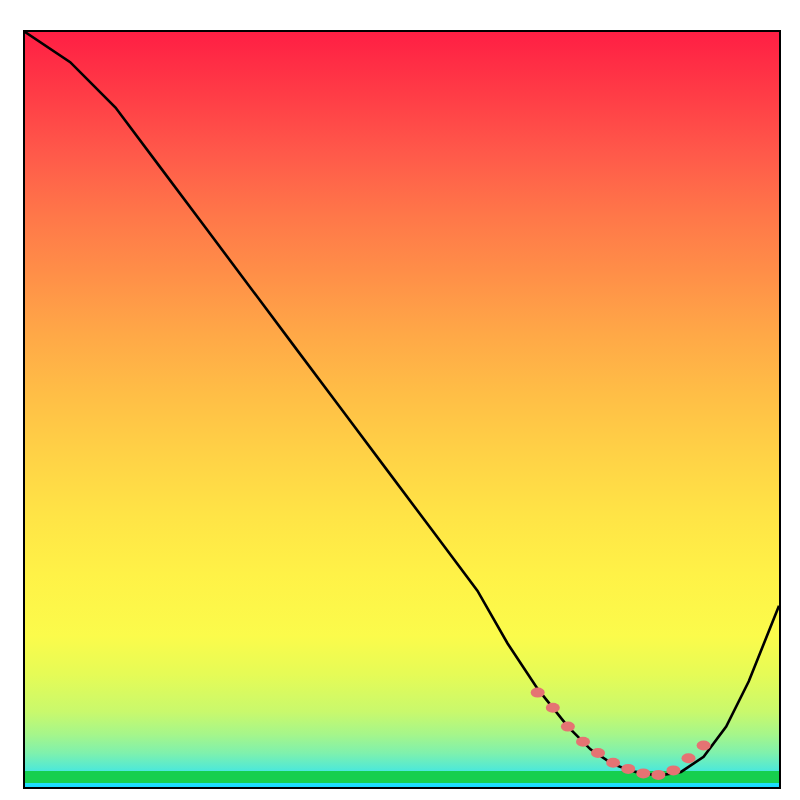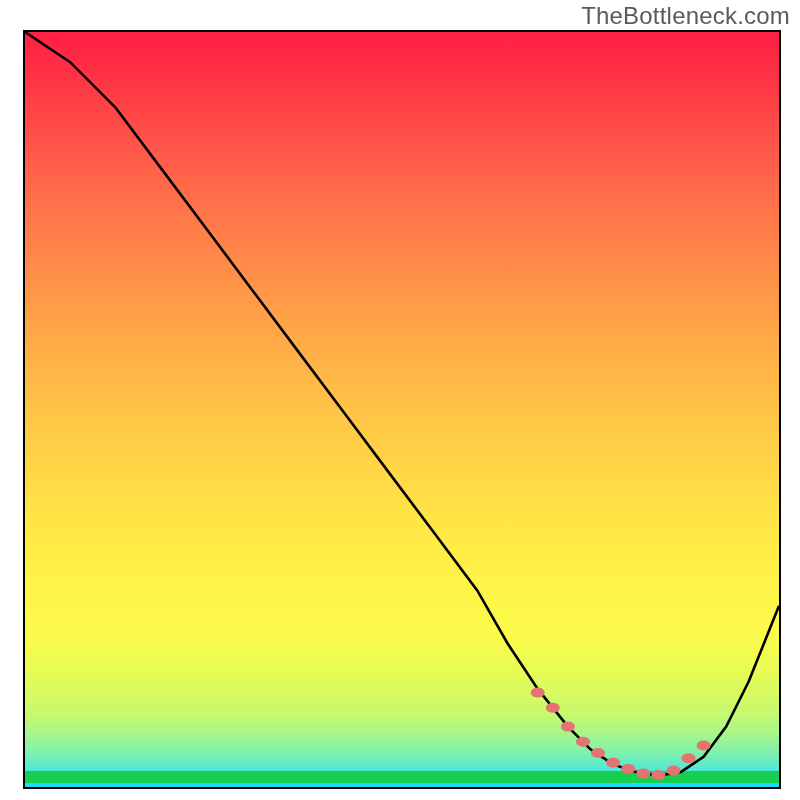--- a/index.html
+++ b/index.html
@@ -71,21 +71,20 @@
     position: absolute;
     inset: 0;
     width: 100%;
     height: 100%;
   }
 </style>
 </head>
 <body>
 
 <div class="frame">
-  <div class="attribution">TheBottleneck.com</div>
 
   <div class="plot-box">
     <div class="gradient"></div>
     <div class="green-band"></div>
     <svg class="curve" viewBox="0 0 754 755" preserveAspectRatio="none">
       <path id="curve-path" fill="none" stroke="#000000" stroke-width="2.6" d="M0.0 0.0 L45.2 30.2 L90.5 75.5 L135.7 135.9 L181.0 196.3 L226.2 256.7 L271.4 317.1 L316.7 377.5 L361.9 437.9 L407.2 498.3 L452.4 558.7 L482.6 611.5 L512.7 656.9 L542.9 694.6 L565.5 717.3 L588.1 732.4 L610.7 739.9 L633.4 743.7 L656.0 739.9 L678.6 724.8 L701.2 694.6 L723.8 649.3 L754.0 573.8"></path>
       <g id="markers">
           <ellipse cx="512.7" cy="660.6" rx="7" ry="5" fill="#e57373" stroke="#cc5b5b" stroke-width="0"></ellipse>
           <ellipse cx="527.8" cy="675.7" rx="7" ry="5" fill="#e57373" stroke="#cc5b5b" stroke-width="0"></ellipse>
           <ellipse cx="542.9" cy="694.6" rx="7" ry="5" fill="#e57373" stroke="#cc5b5b" stroke-width="0"></ellipse>

